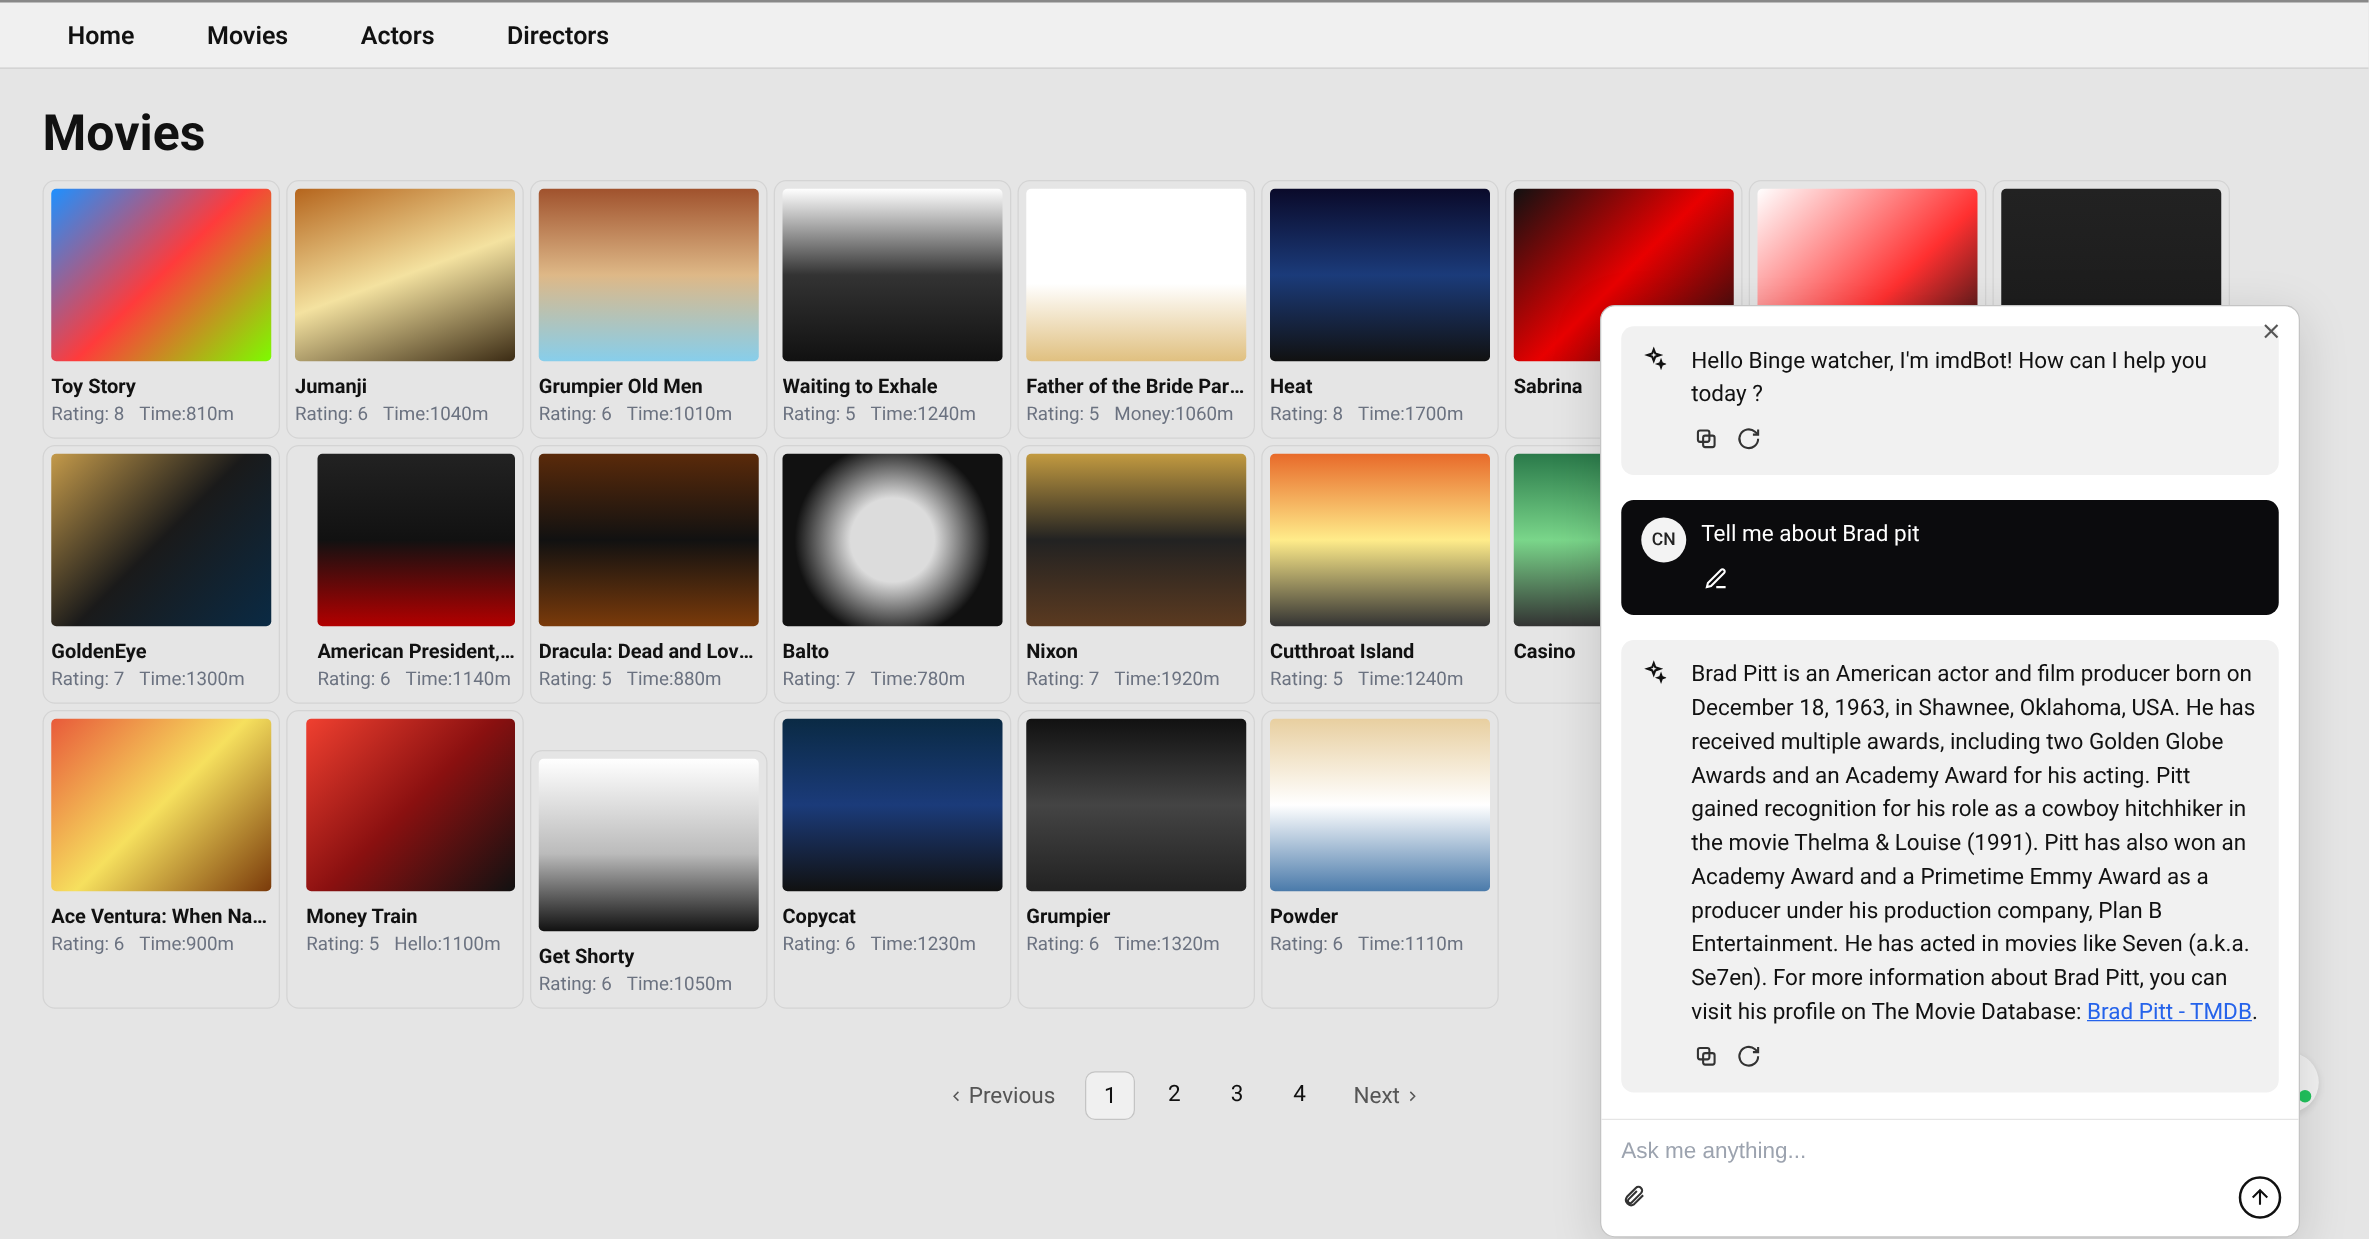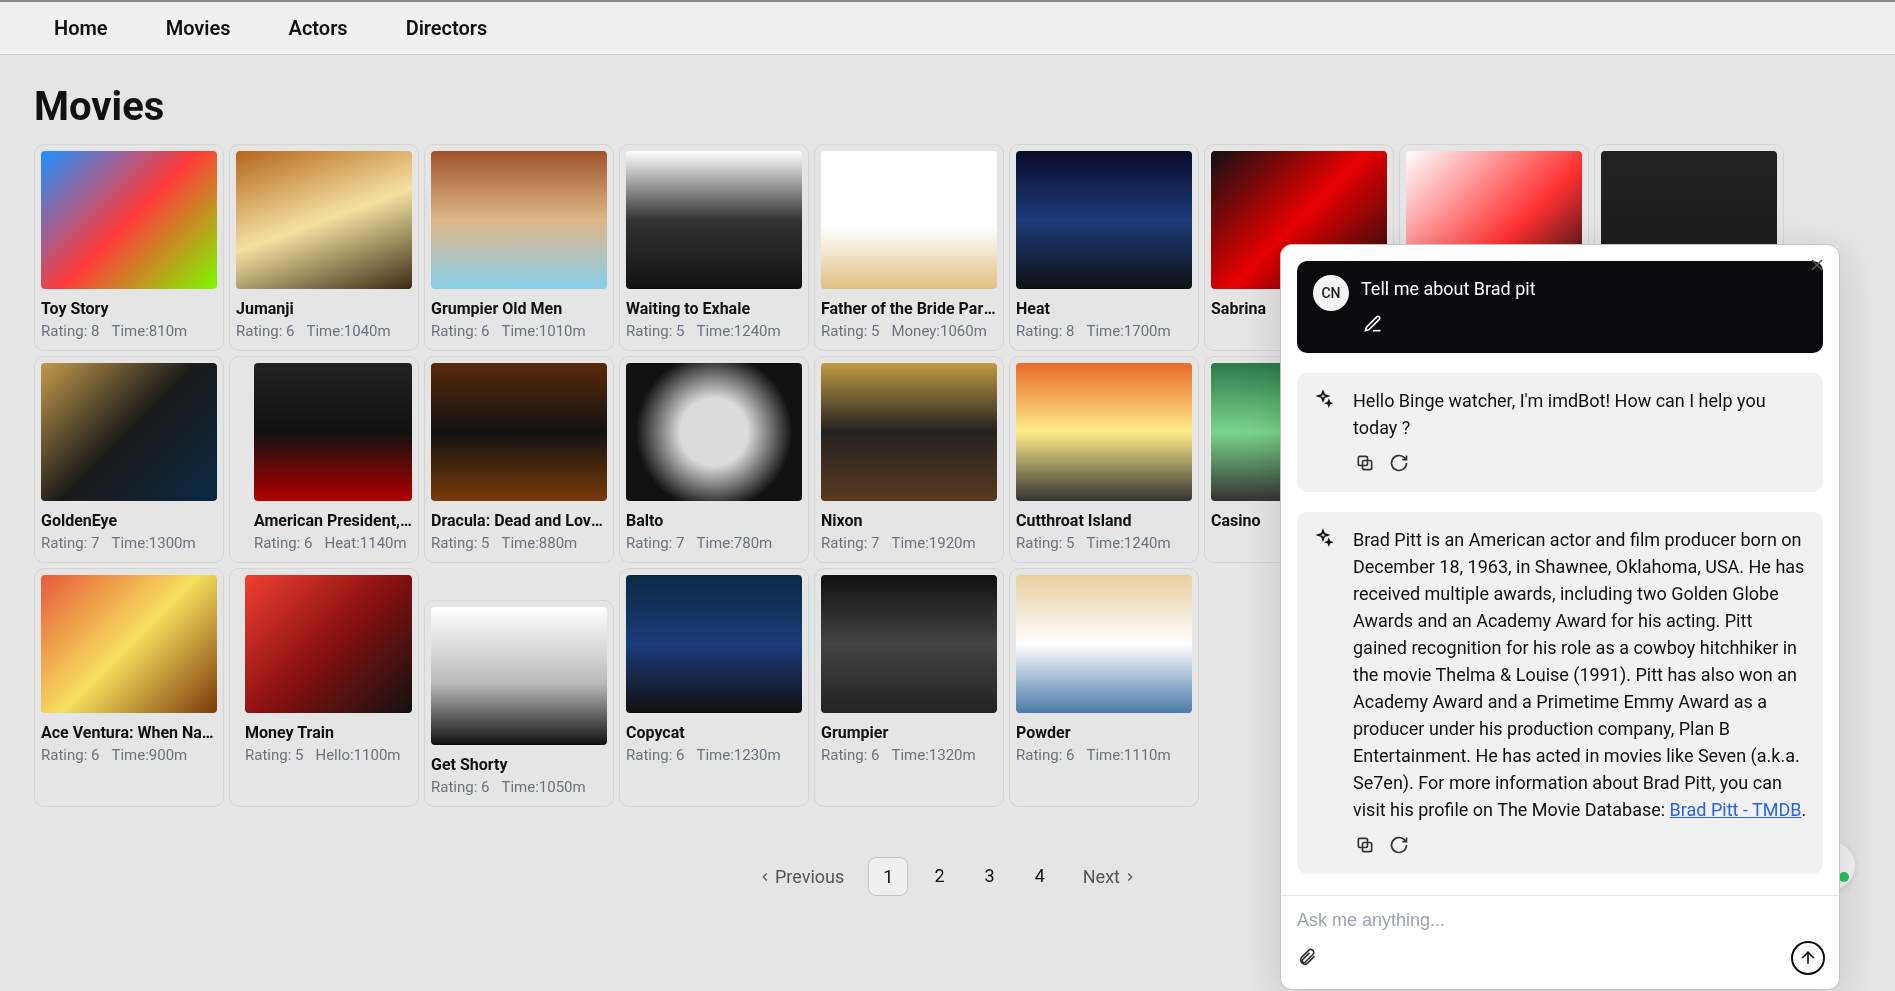--- a/index.html
+++ b/index.html
@@ -292,21 +292,21 @@
         <div class="meta">
           <span>Rating: 7</span>
           <span>Time:1300m</span>
         </div>
       </div>
       <div class="card" style="grid-column-start: 2; grid-row-start: 2; padding-left: 24px;">
         <div class="poster p10"></div>
         <div class="card-title">American President, The</div>
         <div class="meta">
           <span>Rating: 6</span>
-          <span>Heat:1140m</span>
+          <span>Time:1140m</span>
         </div>
       </div>
       <div class="card" style="grid-column-start: 3; grid-row-start: 2;">
         <div class="poster p11"></div>
         <div class="card-title">Dracula: Dead and Loving It</div>
         <div class="meta">
           <span>Rating: 5</span>
           <span>Time:880m</span>
         </div>
       </div>
@@ -418,35 +418,20 @@
 <div class="chat">
   <span class="chat-close">
     <svg class="icon" viewBox="0 0 24 24">
         <line x1="18" y1="6" x2="6" y2="18"></line>
         <line x1="6" y1="6" x2="18" y2="18"></line>
       </svg>
   </span>
 
   <div class="chat-body">
 
-    <div class="msg user">
-      <div class="avatar">CN</div>
-      <div class="msg-content">
-        <div>Tell me about Brad pit</div>
-        <div class="msg-actions">
-          <button class="iconbtn">
-            <svg class="icon" viewBox="0 0 24 24">
-                <path d="M12 20h9"></path>
-                <path d="M16.5 3.5a2.12 2.12 0 1 1 3 3L7 19l-4 1 1-4 12.5-12.5z"></path>
-              </svg>
-          </button>
-        </div>
-      </div>
-    </div>
-
     <div class="msg bot">
       <span class="bot-icon">
         <svg class="icon" viewBox="0 0 24 24">
             <path d="M12 3l1.5 4L18 8.5l-4.5 1.5L12 14l-1.5-4L6 8.5 10.5 7 12 3zM19 14l.8 2.2L22 17l-2.2.8L19 20l-.8-2.2L16 17l2.2-.8L19 14z"></path>
           </svg>
       </span>
       <div class="msg-content">
         <div>Hello Binge watcher, I'm imdBot! How can I help you today ?</div>
         <div class="msg-actions">
           <button class="iconbtn">
@@ -458,20 +443,35 @@
           <button class="iconbtn">
             <svg class="icon" viewBox="0 0 24 24">
                 <path d="M21 12a9 9 0 1 1-3-6.7L21 8"></path>
                 <polyline points="21 3 21 8 16 8"></polyline>
               </svg>
           </button>
         </div>
       </div>
     </div>
 
+    <div class="msg user">
+      <div class="avatar">CN</div>
+      <div class="msg-content">
+        <div>Tell me about Brad pit</div>
+        <div class="msg-actions">
+          <button class="iconbtn">
+            <svg class="icon" viewBox="0 0 24 24">
+                <path d="M12 20h9"></path>
+                <path d="M16.5 3.5a2.12 2.12 0 1 1 3 3L7 19l-4 1 1-4 12.5-12.5z"></path>
+              </svg>
+          </button>
+        </div>
+      </div>
+    </div>
+
     <div class="msg bot">
       <span class="bot-icon">
         <svg class="icon" viewBox="0 0 24 24">
             <path d="M12 3l1.5 4L18 8.5l-4.5 1.5L12 14l-1.5-4L6 8.5 10.5 7 12 3zM19 14l.8 2.2L22 17l-2.2.8L19 20l-.8-2.2L16 17l2.2-.8L19 14z"></path>
           </svg>
       </span>
       <div class="msg-content">
         <span>Brad Pitt is an American actor and film producer born on December 18, 1963, in Shawnee, Oklahoma, USA. He has received multiple awards, including two Golden Globe Awards and an Academy Award for his acting. Pitt gained recognition for his role as a cowboy hitchhiker in the movie Thelma &amp; Louise (1991). Pitt has also won an Academy Award and a Primetime Emmy Award as a producer under his production company, Plan B Entertainment. He has acted in movies like Seven (a.k.a. Se7en). For more information about Brad Pitt, you can visit his profile on The Movie Database: </span><a class="link">Brad Pitt - TMDB</a><span>.</span>
         <div class="msg-actions">
           <button class="iconbtn">

